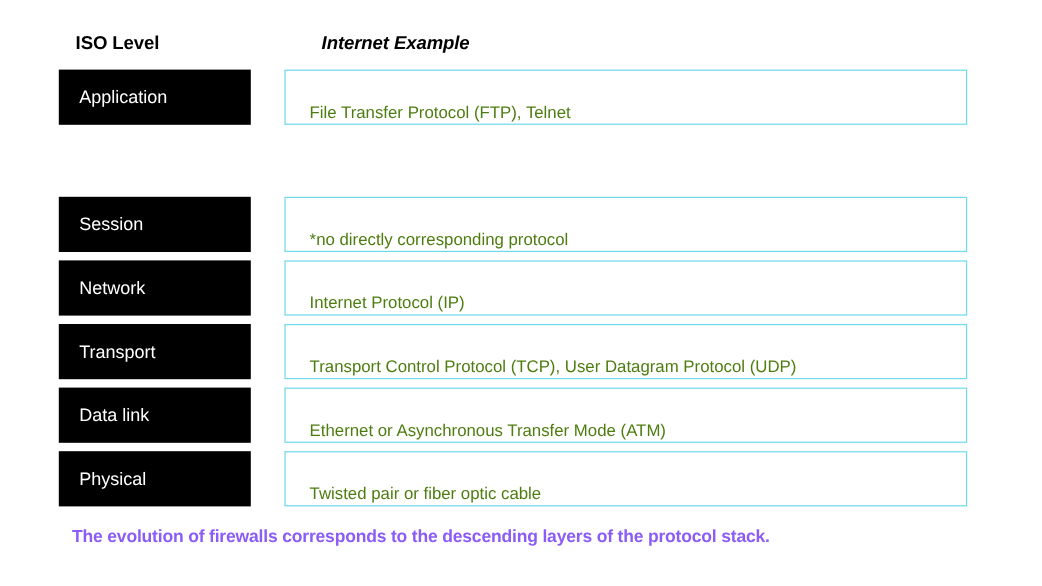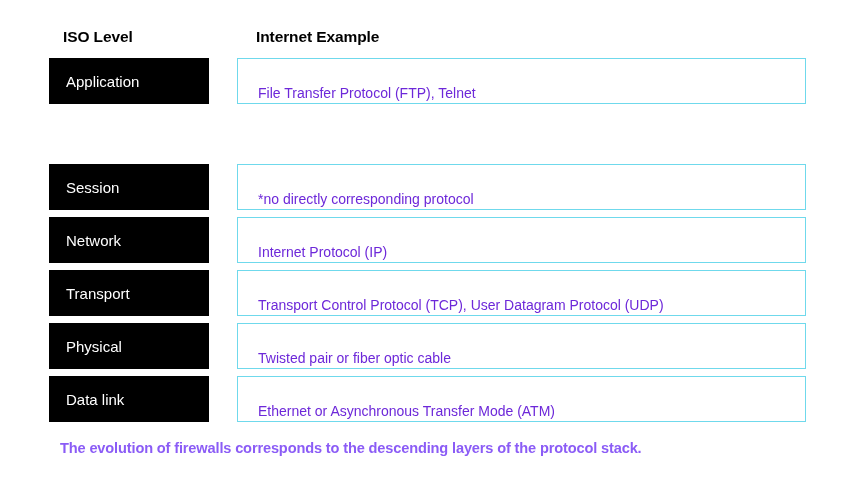--- a/index.html
+++ b/index.html
@@ -31,21 +31,21 @@
   }
   .header-cell {
     position: absolute;
     font-size: 15.5px;
     font-weight: bold;
     color: #000000;
     letter-spacing: -0.1px;
     white-space: nowrap;
   }
   .header-iso { left: 63px; top: 0; }
-  .header-internet { left: 256px; top: 0; }
+  .header-internet { left: 268px; top: 0; font-style: italic; }
 
   
   .rows {
     position: absolute;
     left: 0;
     top: 58px;
     width: 868px;
   }
   .row {
     position: relative;
@@ -80,21 +80,21 @@
     height: 46px;
     background: #ffffff;
     border: 1.5px solid #6FD9EC;
     box-sizing: border-box;
     display: flex;
     align-items: center;
   }
   .example-label {
     padding-left: 20px;
     font-size: 14px;
-    color: #6d28d9;
+    color: #4d7c0f;
     line-height: 1;
     white-space: nowrap;
     margin-top: 24px;
   }
 
   
   .caption {
     position: absolute;
     left: 60px;
     top: 440px;
@@ -152,33 +152,33 @@
       <div class="layer-block">
         <span class="layer-label">Transport</span>
       </div>
       <div class="example-box">
         <span class="example-label">Transport Control Protocol (TCP), User Datagram Protocol (UDP)</span>
       </div>
     </div>
 
     <div class="row">
       <div class="layer-block">
-        <span class="layer-label">Physical</span>
+        <span class="layer-label">Data link</span>
       </div>
       <div class="example-box">
-        <span class="example-label">Twisted pair or fiber optic cable</span>
+        <span class="example-label">Ethernet or Asynchronous Transfer Mode (ATM)</span>
       </div>
     </div>
 
     <div class="row">
       <div class="layer-block">
-        <span class="layer-label">Data link</span>
+        <span class="layer-label">Physical</span>
       </div>
       <div class="example-box">
-        <span class="example-label">Ethernet or Asynchronous Transfer Mode (ATM)</span>
+        <span class="example-label">Twisted pair or fiber optic cable</span>
       </div>
     </div>
 
   </div>
 
   <div class="caption">The evolution of firewalls corresponds to the descending layers of the protocol stack.</div>
 
 </div>
 
 </body></html>

